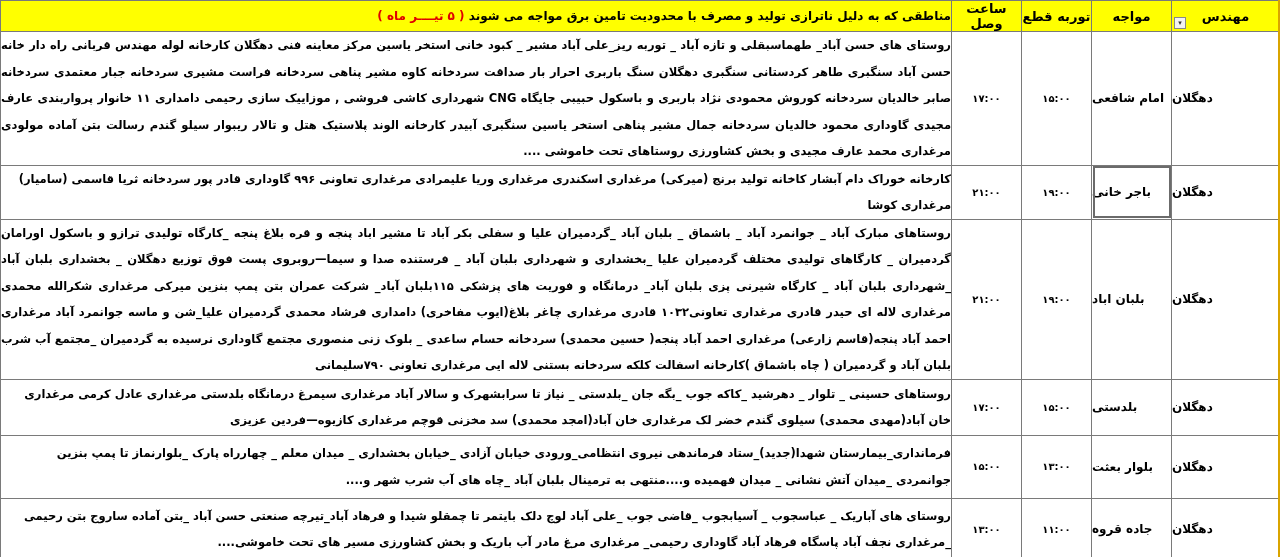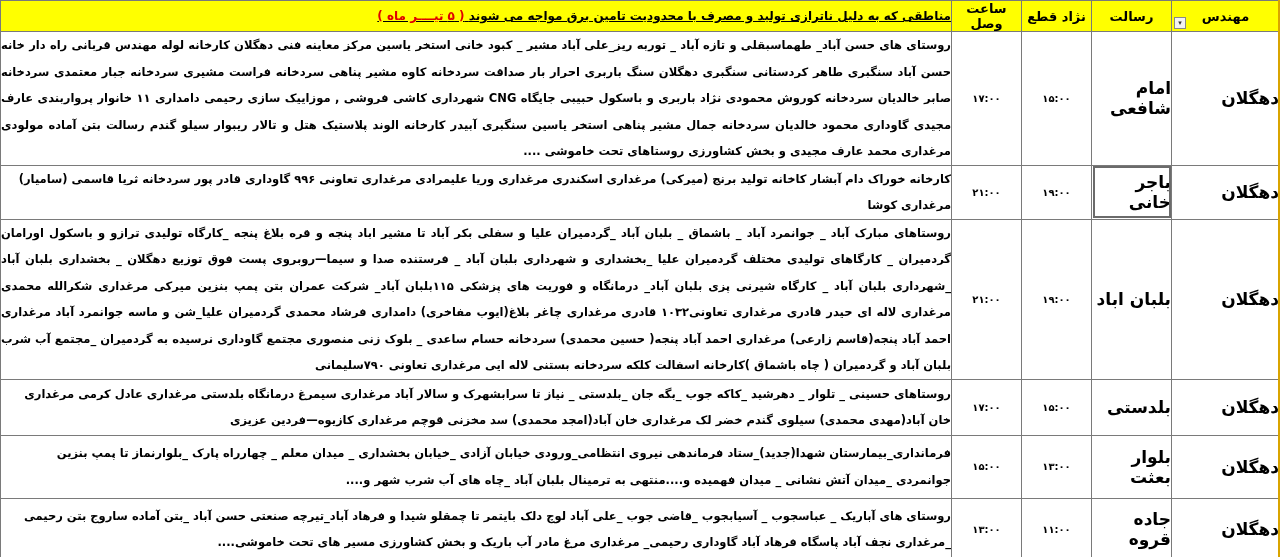--- a/index.html
+++ b/index.html
@@ -1,23 +1,23 @@
 <!DOCTYPE html>
 <html><head>
 <meta charset="utf-8">
 <style>
   html, body { margin:0; padding:0; background:#ffffff; }
   body { width:1280px; height:557px; overflow:hidden; font-family:"DejaVu Sans", sans-serif; }
   .sheet { position:relative; width:1280px; height:557px; direction:rtl; }
   table.grid { border-collapse:collapse; width:1280px; table-layout:fixed; direction:rtl; }
   table.grid td, table.grid th { border:1px solid #7a7a7a; padding:0; font-weight:bold; color:#000; }
   th { background:#ffff00; height:27px; font-size:13px; text-align:center; position:relative; }
-  th.title { font-size:12px; text-align:right; padding-right:8px;text-decoration:underline; }
+  th.title { font-size:12px; text-align:right; padding-right:8px; }
   th.title .date { color:#e00000; }
-  td.c { text-align:right; font-size:17px; vertical-align:middle;margin-top:12px; }
+  td.c { text-align:left; font-size:12px; vertical-align:middle;margin-top:12px; }
   td.time { text-align:center; font-size:10px; letter-spacing:0.5px; }
   td.desc { font-size:11.5px; line-height:26.5px; text-align:right; padding:0 6px; }
   td.desc.left { text-align:justify; text-align-last:right;margin-left:32px; }
   .filter-icon { position:absolute; left:2px; bottom:2px; width:10px; height:10px; border:1px solid #888; background:#f2f2f2; font-size:7px; line-height:10px; text-align:center; color:#333; }
   .sel { outline:2px solid #6b6b6b; outline-offset:-3px; }
   .right-edge { position:absolute; top:0; right:0; width:2px; height:557px; background:#d9a400; }
 </style>
 </head>
 <body>
 
@@ -29,22 +29,22 @@
       <col style="width:70px">
       <col style="width:70px">
       <col>
     </colgroup>
     <thead>
       <tr>
         <th>
           <span>مهندس</span>
           <span class="filter-icon">▾</span>
         </th>
-        <th><span>رسالت</span></th>
-        <th><span>نژاد قطع</span></th>
+        <th><span>مواجه</span></th>
+        <th><span>توربه قطع</span></th>
         <th><span>ساعت وصل</span></th>
         <th class="title">
           <span>مناطقی که به دلیل ناترازی تولید و مصرف با محدودیت تامین برق مواجه می شوند</span>
           <span class="date">( ۵ تیــــر ماه )</span>
         </th>
       </tr>
     </thead>
     <tbody>
       <tr style="height:113px">
         <td class="c">دهگلان</td>

